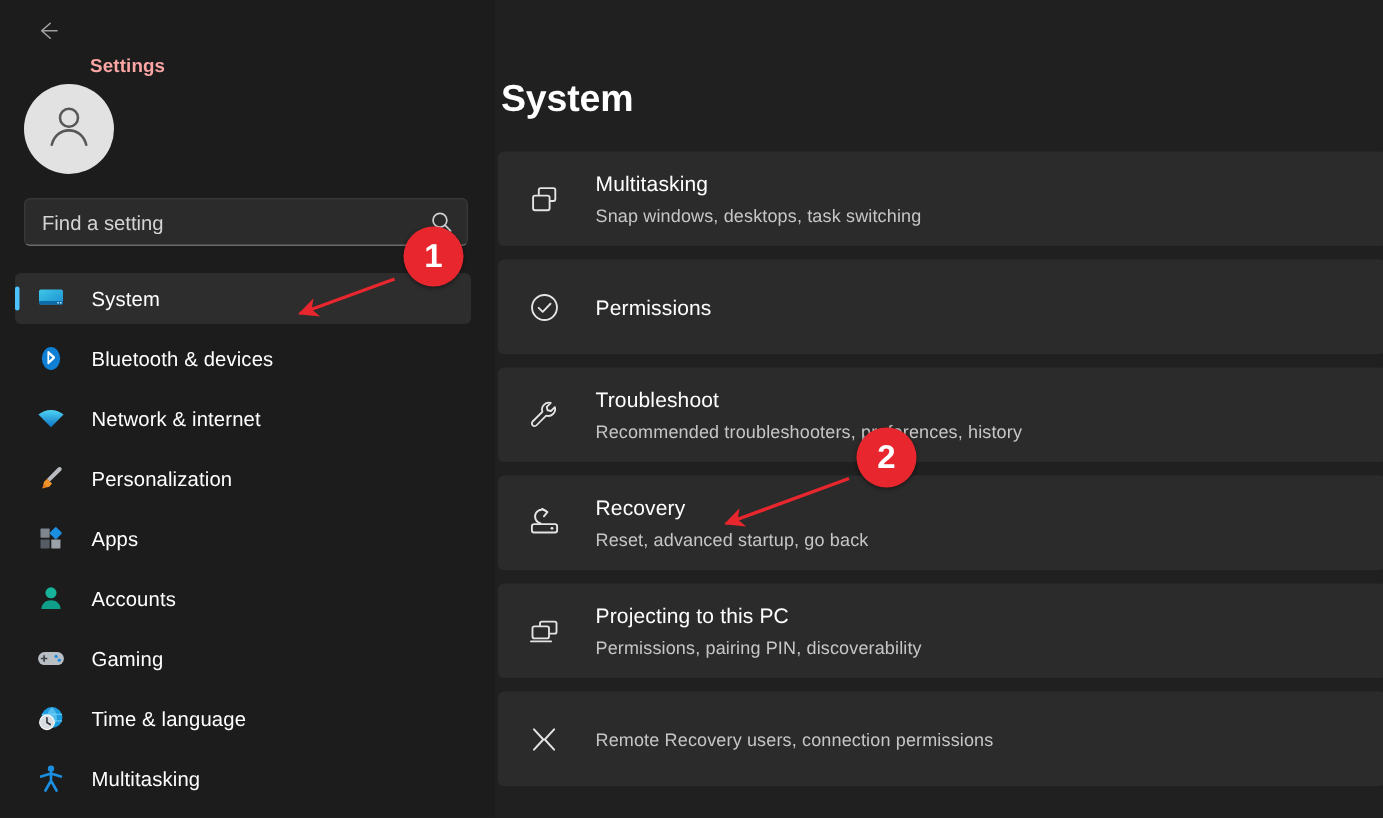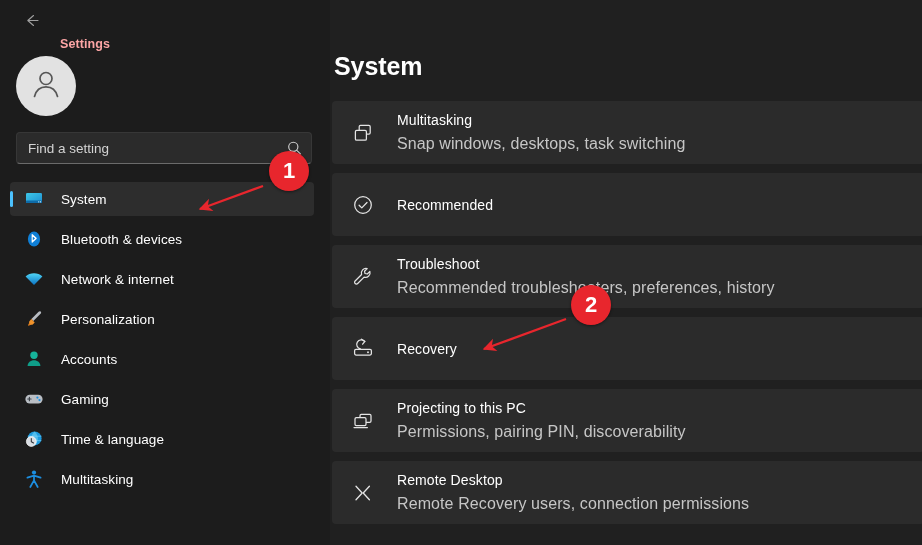--- a/index.html
+++ b/index.html
@@ -86,21 +86,21 @@
     height:63px; background:#2b2b2b; border-radius:4px;
     display:flex; align-items:center; padding-left:18px;
     margin-bottom:9px; cursor:pointer; width:592px;
   }
   .card-ico {
     width:26px; height:26px; margin-right:21px; flex:0 0 26px;
     display:flex; align-items:center; justify-content:center;
   }
   .card-txt { display:flex; flex-direction:column; gap:7px; }
   .card-title { font-size:14px; color:#ffffff; letter-spacing:.1px; }
-  .card-sub { font-size:16px; color:#c6c6c6; letter-spacing:.1px; }
+  .card-sub { font-size:12px; color:#c6c6c6; letter-spacing:.1px; }
 
   
   .annot-layer {
     position:absolute; left:0; top:0; width:922px; height:545px;
     pointer-events:none; z-index:50;
   }
   .badge {
     position:absolute; width:40px; height:40px; border-radius:50%;
     background:#e8262d; color:#ffffff;
     display:flex; align-items:center; justify-content:center;
@@ -198,20 +198,31 @@
         <span class="nav-ico">
           <svg width="20" height="20" viewBox="0 0 20 20" fill="none">
             <path d="M16.6 2.6c.7.7.7 1.5.2 2L9.3 12 7.4 10.1 14.6 2.8c.6-.5 1.4-.8 2 -.2z" fill="#b8bcc2"></path>
             <path d="M9.3 12L7.4 10.1 5.6 12c-.5.5-.6 1.2-.5 1.9l-.9 2.8 2.9-.9c.7.1 1.4 0 1.9-.5L10.7 13.4 9.3 12z" fill="#f0932b"></path>
             <path d="M4.2 16.7l.9-2.8c.4.1.8.3 1.1.6s.5.7.6 1.1l-2.6.9z" fill="#e07a1a"></path>
           </svg>
         </span>
         <span class="nav-label">Personalization</span>
       </div>
 
+      <div class="nav-item">
+        <span class="nav-ico">
+          <svg width="20" height="20" viewBox="0 0 20 20" fill="none">
+            <rect x="3" y="3.4" width="6.1" height="6.1" rx="0.5" fill="#7f868e"></rect>
+            <rect x="3" y="10.6" width="6.1" height="6.1" rx="0.5" fill="#565c63"></rect>
+            <rect x="10.2" y="10.6" width="6.1" height="6.1" rx="0.5" fill="#9aa1a9"></rect>
+            <rect x="13.2" y="2.1" width="6.1" height="6.1" rx="0.8" transform="rotate(45 13.2 2.1)" fill="#1c8ee0"></rect>
+          </svg>
+        </span>
+        <span class="nav-label">Apps</span>
+      </div>
 
       <div class="nav-item">
         <span class="nav-ico">
           <svg width="20" height="20" viewBox="0 0 20 20" fill="none">
             <circle cx="10" cy="6.2" r="3.7" fill="#16b39a"></circle>
             <path d="M3.6 17c0-3.5 2.9-5.8 6.4-5.8s6.4 2.3 6.4 5.8H3.6z" fill="#0f9e89"></path>
           </svg>
         </span>
         <span class="nav-label">Accounts</span>
       </div>
@@ -274,21 +285,21 @@
       </div>
 
       <div class="card">
         <span class="card-ico">
           <svg width="24" height="24" viewBox="0 0 24 24" fill="none">
             <circle cx="12" cy="12" r="8.3" stroke="#e4e4e4" stroke-width="1.25"></circle>
             <path d="M8.1 12.2l2.7 2.7 5.2-5.4" stroke="#e4e4e4" stroke-width="1.25" stroke-linecap="round" stroke-linejoin="round"></path>
           </svg>
         </span>
         <span class="card-txt">
-          <span class="card-title">Recommended</span>
+          <span class="card-title">Permissions</span>
         </span>
       </div>
 
       <div class="card">
         <span class="card-ico">
           <svg width="24" height="24" viewBox="0 0 24 24" fill="none">
             <path d="M16.2 3.6a4.6 4.6 0 00-5.6 5.9L4.1 16a1.8 1.8 0 102.6 2.5l6.4-6.4a4.6 4.6 0 005.8-5.7l-2.6 2.6-2.3-.5-.5-2.3 2.7-2.6z" stroke="#e4e4e4" stroke-width="1.2" stroke-linejoin="round" fill="none"></path>
           </svg>
         </span>
         <span class="card-txt">
@@ -301,20 +312,21 @@
         <span class="card-ico">
           <svg width="24" height="24" viewBox="0 0 24 24" fill="none">
             <path d="M13.8 4.4a4.6 4.6 0 10-4.4 7.5" stroke="#e4e4e4" stroke-width="1.25" stroke-linecap="round" fill="none"></path>
             <path d="M10.5 2.2L13.9 4.4 11.6 7.2" stroke="#e4e4e4" stroke-width="1.25" stroke-linecap="round" stroke-linejoin="round" fill="none"></path>
             <rect x="3.6" y="12.4" width="16.8" height="5.6" rx="1.4" stroke="#e4e4e4" stroke-width="1.25"></rect>
             <circle cx="17" cy="15.2" r=".95" fill="#e4e4e4"></circle>
           </svg>
         </span>
         <span class="card-txt">
           <span class="card-title">Recovery</span>
+          <span class="card-sub">Reset, advanced startup, go back</span>
         </span>
       </div>
 
       <div class="card">
         <span class="card-ico">
           <svg width="24" height="24" viewBox="0 0 24 24" fill="none">
             <rect x="9" y="5.4" width="11" height="8" rx="1.3" stroke="#e4e4e4" stroke-width="1.25"></rect>
             <rect x="4" y="8.6" width="11" height="8" rx="1.3" fill="#2b2b2b" stroke="#e4e4e4" stroke-width="1.25"></rect>
             <path d="M3 18.6h13.4" stroke="#e4e4e4" stroke-width="1.25" stroke-linecap="round"></path>
           </svg>
@@ -326,21 +338,20 @@
       </div>
 
       <div class="card">
         <span class="card-ico">
           <svg width="24" height="24" viewBox="0 0 24 24" fill="none">
             <path d="M5 5.2l6.2 6.8L5 18.8" stroke="#e4e4e4" stroke-width="1.3" stroke-linecap="round" stroke-linejoin="round" fill="none"></path>
             <path d="M18.4 5.2l-6.2 6.8 6.2 6.8" stroke="#e4e4e4" stroke-width="1.3" stroke-linecap="round" stroke-linejoin="round" fill="none"></path>
           </svg>
         </span>
         <span class="card-txt">
-          <span class="card-title">Remote Desktop</span>
           <span class="card-sub">Remote Recovery users, connection permissions</span>
         </span>
       </div>
 
     </div>
   </div>
 
   <div class="annot-layer">
     <svg width="922" height="545" style="position:absolute;left:0;top:0;">
       <defs>

